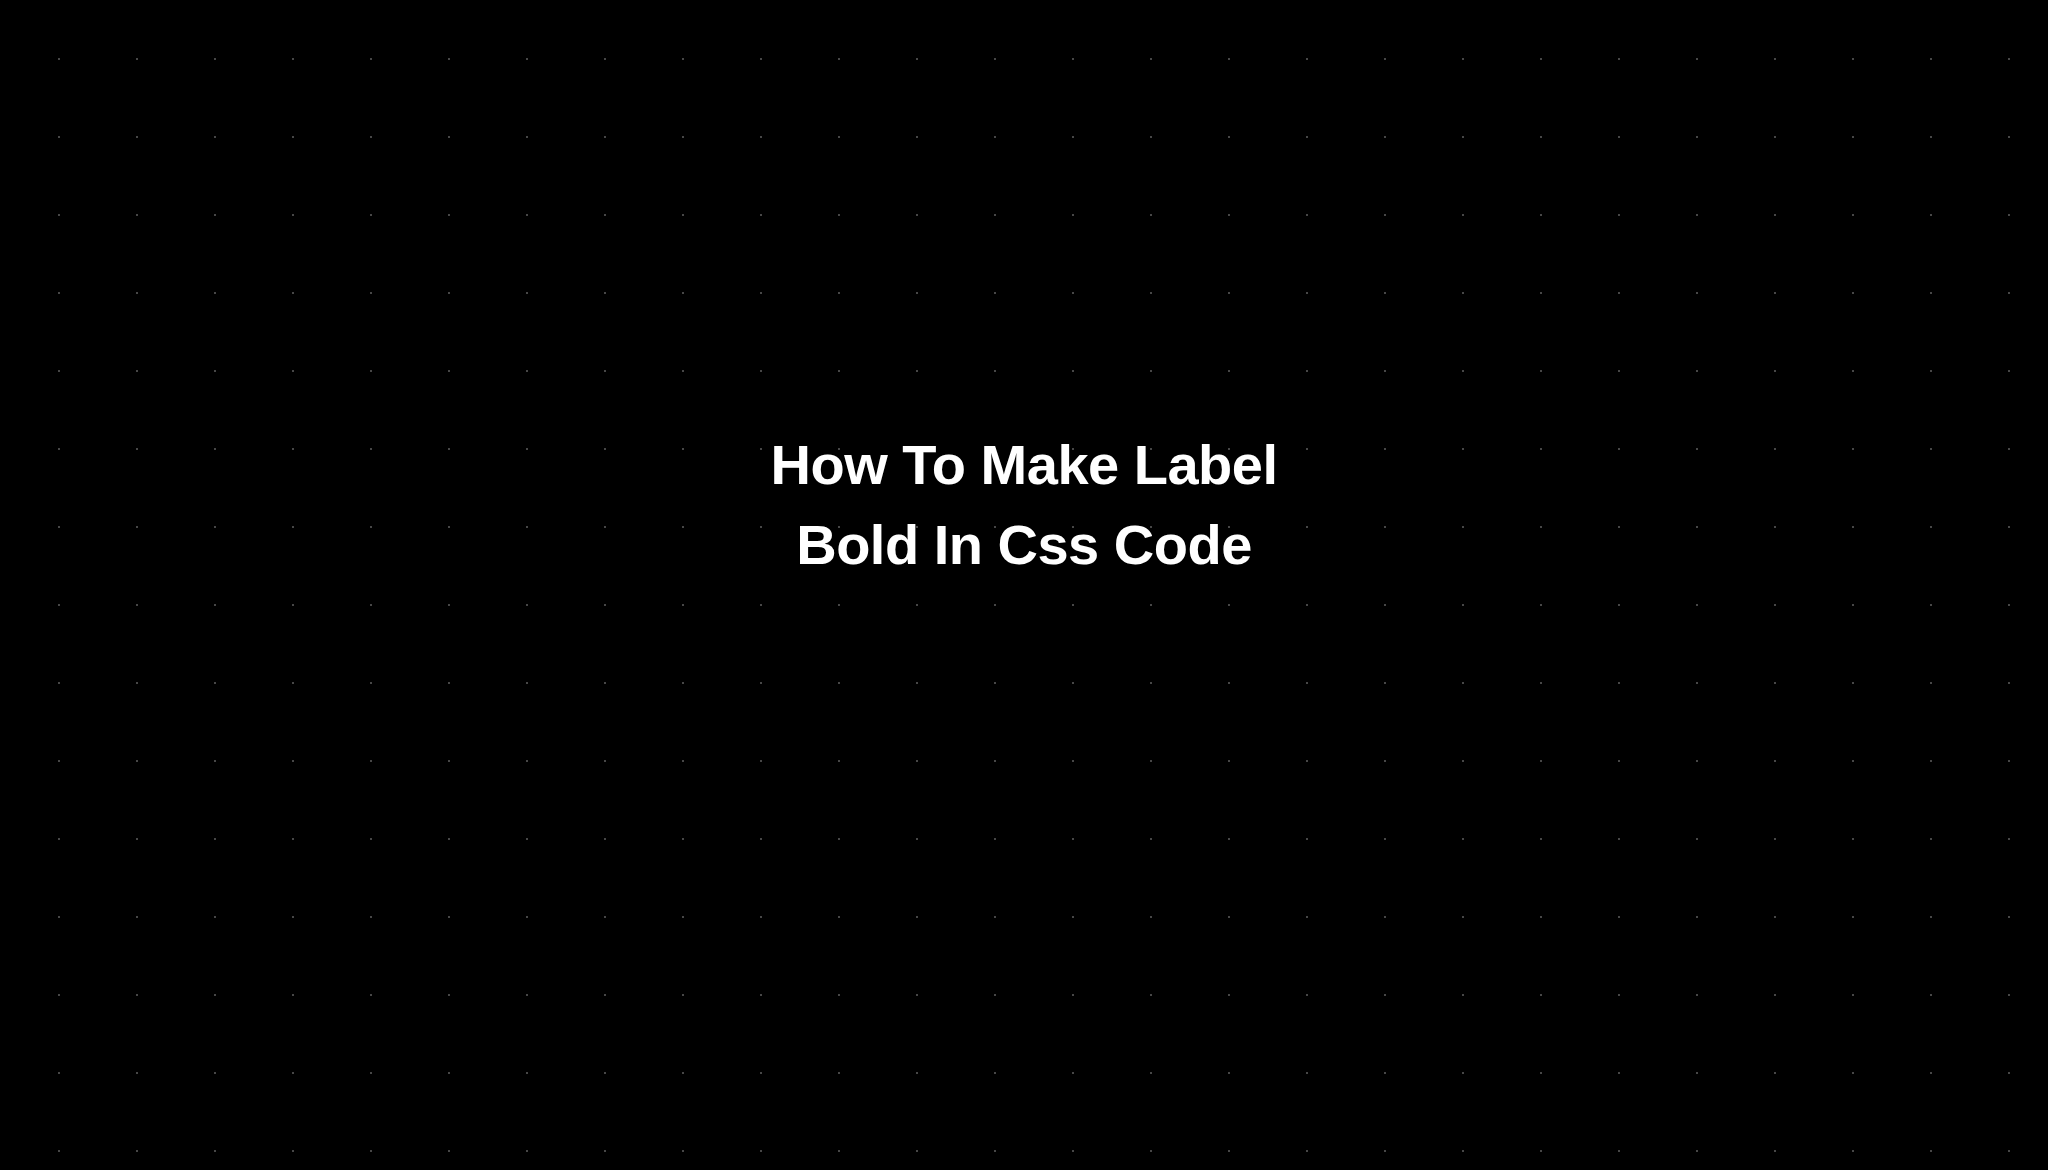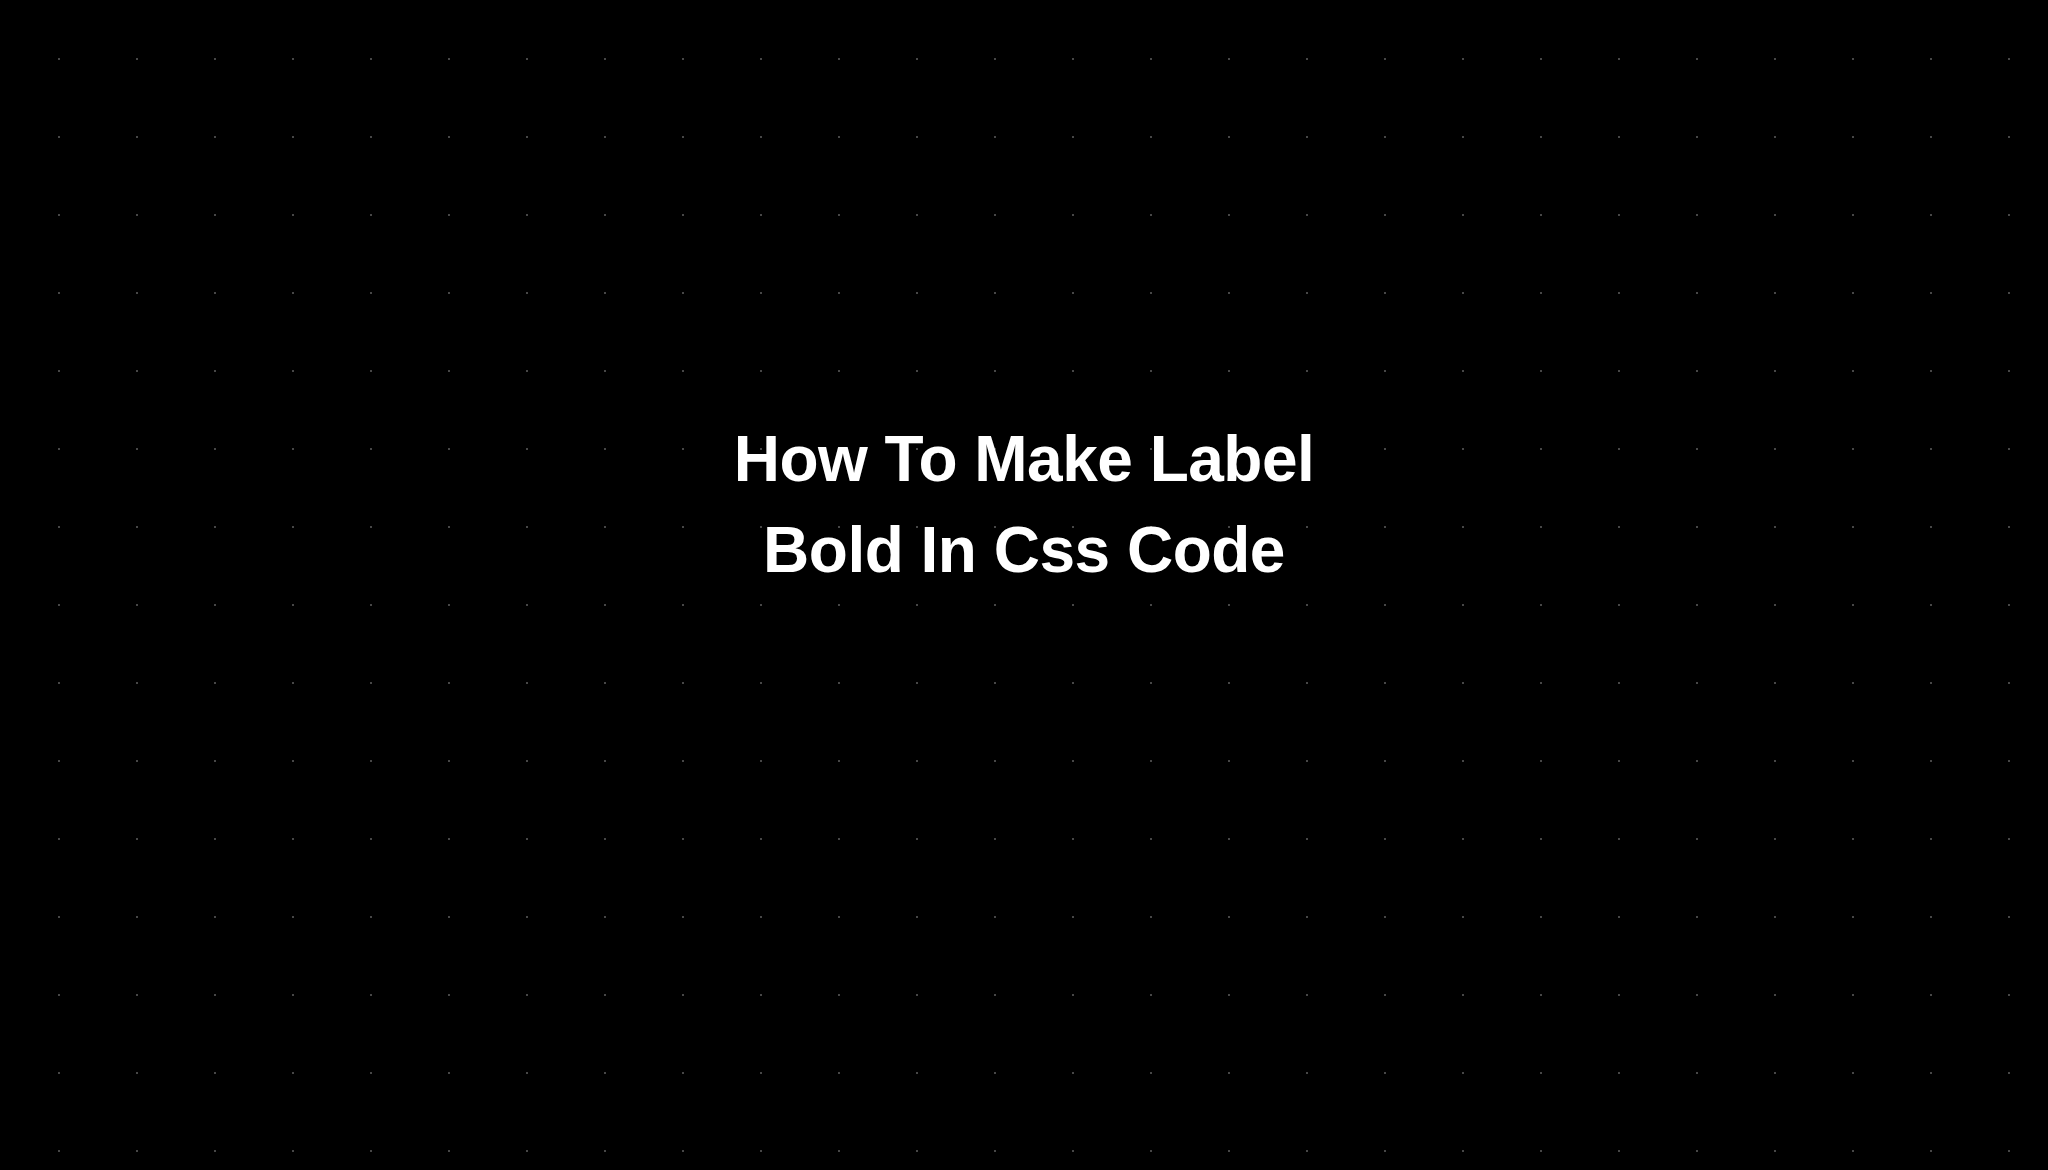--- a/index.html
+++ b/index.html
@@ -27,21 +27,21 @@
       overflow: hidden;
     }
     
     .title-container {
       text-align: center;
       transform: translateY(-80px);
     }
     
     .title {
       color: #ffffff;
-      font-size: 64px;
+      font-size: 56px;
       font-weight: 800;
       line-height: 1.42;
       letter-spacing: -0.5px;
       white-space: pre-line;
     }
   </style>
 </head>
 <body>
 
 <div class="title-container">

